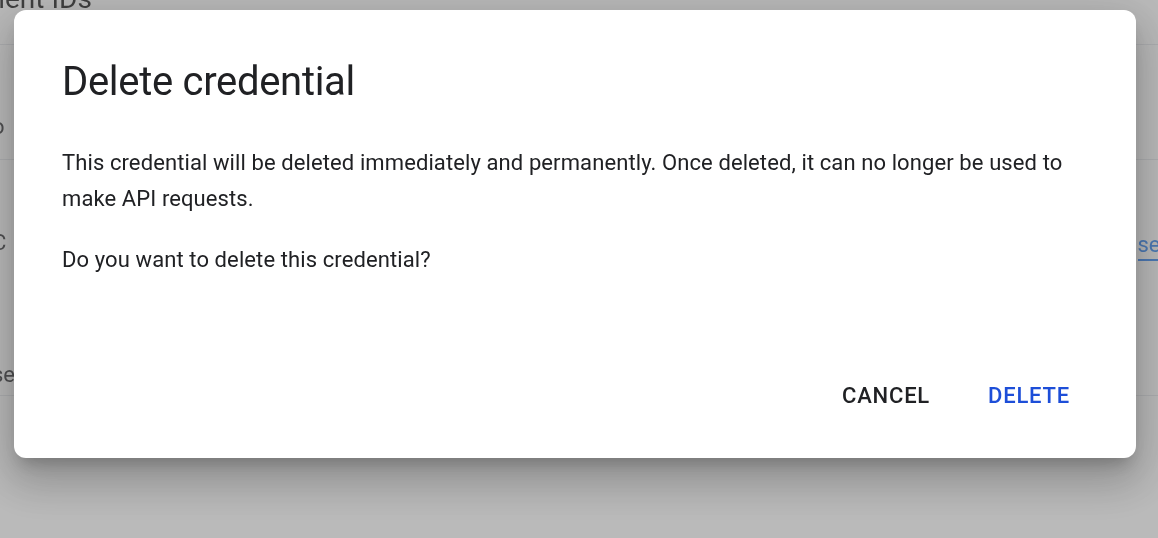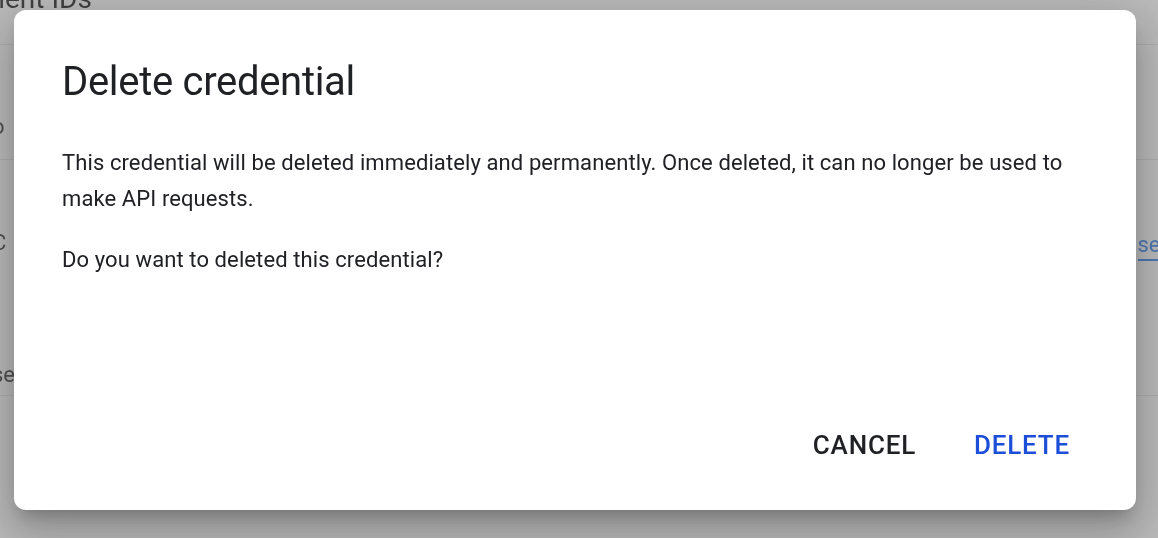--- a/index.html
+++ b/index.html
@@ -98,21 +98,21 @@
       width: 100%;
       height: 1px;
       background: #dadce0;
     }
     
     .dialog {
       position: absolute;
       top: 10px;
       left: 14px;
       width: 1122px;
-      height: 500px;
+      height: 448px;
       background: #fff;
       border-radius: 12px;
       box-shadow: 0 11px 15px -7px rgba(0,0,0,0.2), 0 24px 38px 3px rgba(0,0,0,0.14), 0 9px 46px 8px rgba(0,0,0,0.12);
       padding: 48px 48px 36px 48px;
       display: flex;
       flex-direction: column;
     }
     
     .dialog-title {
       font-size: 40px;
@@ -141,21 +141,21 @@
     .dialog-actions {
       display: flex;
       justify-content: flex-end;
       gap: 50px;
       padding-right: 14px;
       padding-bottom: 6px;
     }
     
     .btn {
       font-family: 'Google Sans', Roboto, Arial, sans-serif;
-      font-size: 26px;
+      font-size: 22px;
       font-weight: 500;
       letter-spacing: 0.8px;
       background: none;
       border: none;
       cursor: pointer;
       padding: 8px 4px;
       text-transform: uppercase;
     }
     
     .btn-cancel {
@@ -179,19 +179,19 @@
   <div class="bg-text-3">se</div>
   <div class="bg-link">ser</div>
 </div>
 
 <div class="backdrop"></div>
 
 <div class="dialog">
   <h1 class="dialog-title">Delete credential</h1>
   <div class="dialog-body">
     <p class="dialog-text">This credential will be deleted immediately and permanently. Once deleted, it can no longer be used to make API requests.</p>
-    <p class="dialog-text">Do you want to deleted this credential?</p>
+    <p class="dialog-text">Do you want to delete this credential?</p>
   </div>
   <div class="dialog-actions">
     <button class="btn btn-cancel">CANCEL</button>
     <button class="btn btn-delete">DELETE</button>
   </div>
 </div>
 
 </body></html>

